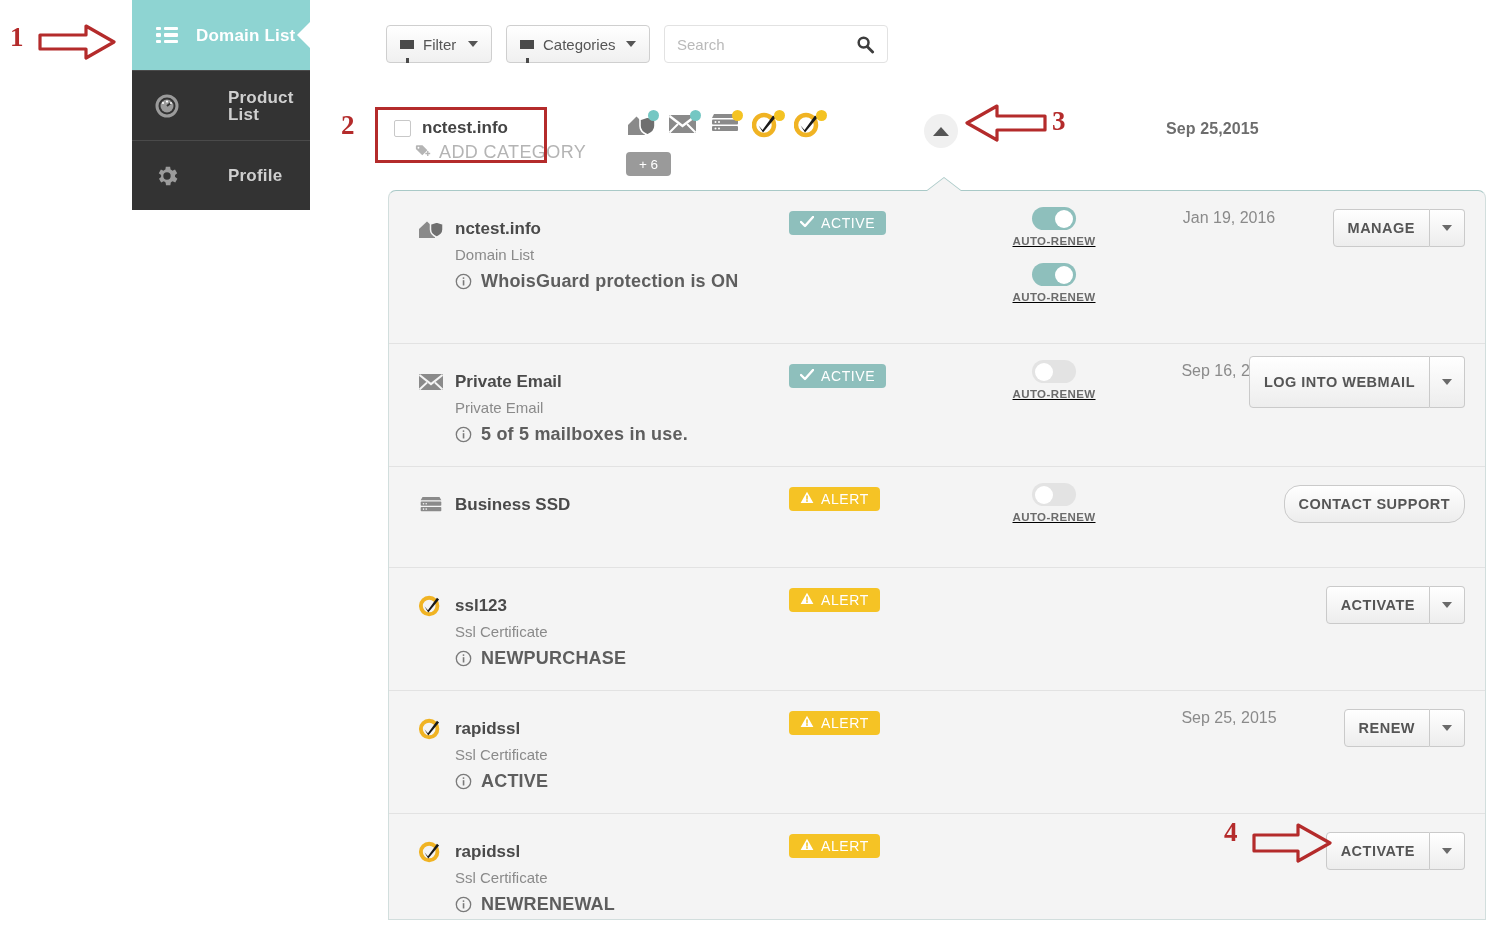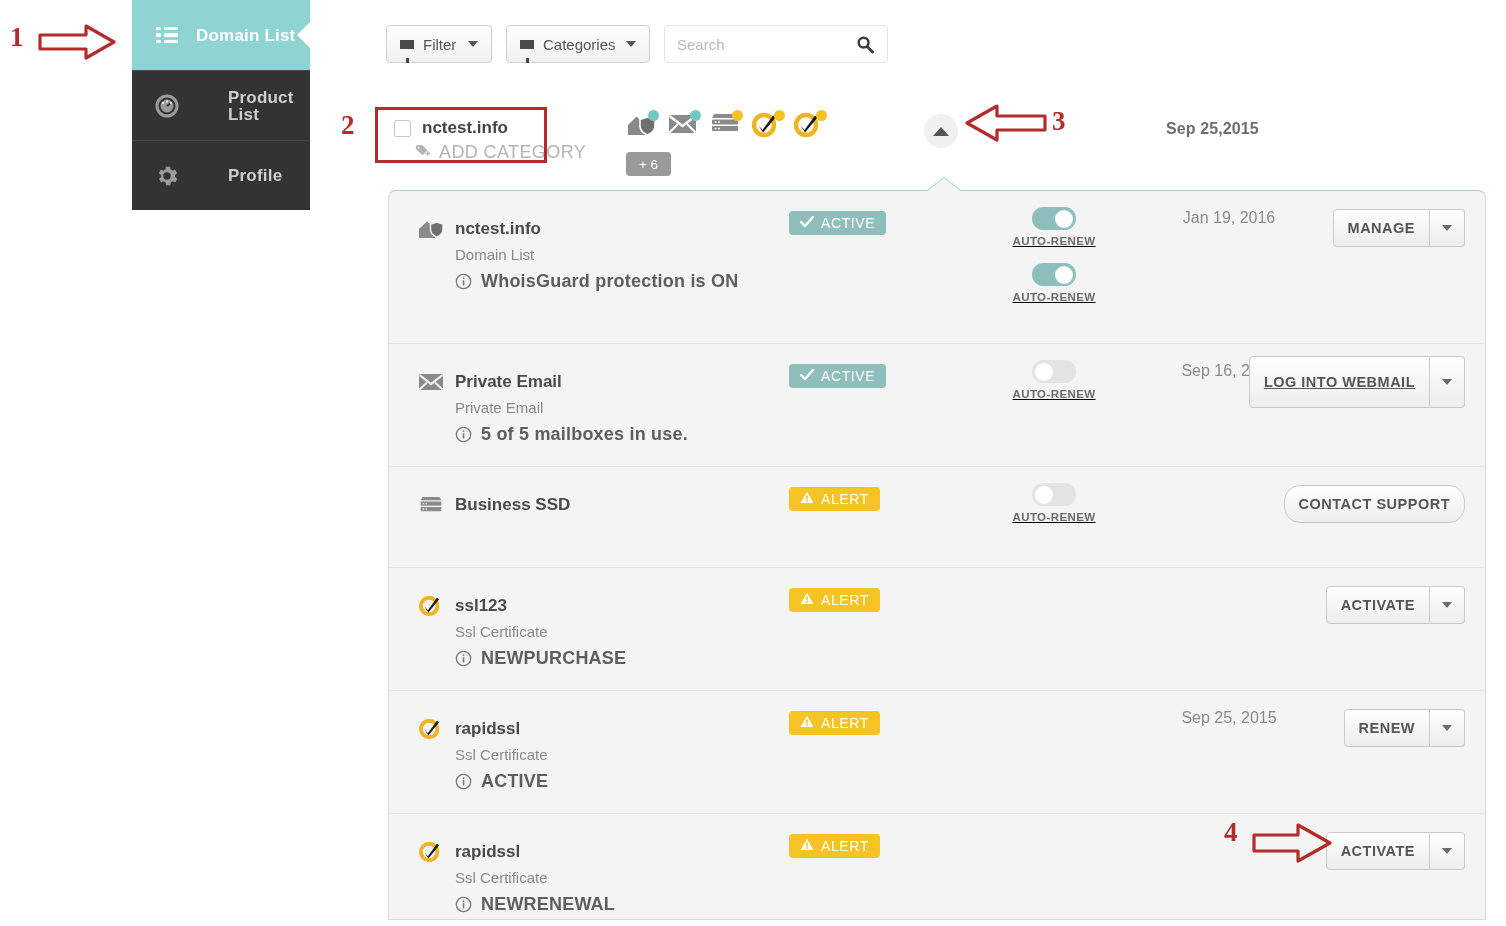--- a/index.html
+++ b/index.html
@@ -182,21 +182,21 @@
 
   .act-wrap { position: absolute; right: 20px; top: 18px; display: flex; align-items: stretch; }
   .act-btn {
     background: linear-gradient(#ffffff,#ededed);
     border: 1px solid #cacaca; border-radius: 4px 0 0 4px;
     min-width: 96px; padding: 0 14px; height: 38px;
     display: flex; align-items: center; justify-content: center; text-align: center;
     color: #555; font-size: 14.5px; font-weight: bold; letter-spacing: .5px;
     box-sizing: border-box; line-height: 1.15;
   }
-  .act-btn.tall { height: 52px; text-decoration: underline; }
+  .act-btn.tall { height: 52px; }
   .act-btn.solo { border-radius: 16px; }
   .act-caret {
     width: 34px;
     background: linear-gradient(#ffffff,#ededed);
     border: 1px solid #cacaca; border-left: 0; border-radius: 0 4px 4px 0;
     display: flex; align-items: center; justify-content: center;
   }
   .act-caret .caret { margin: 0; border-top-color: #6a6a6a; }
 
   

